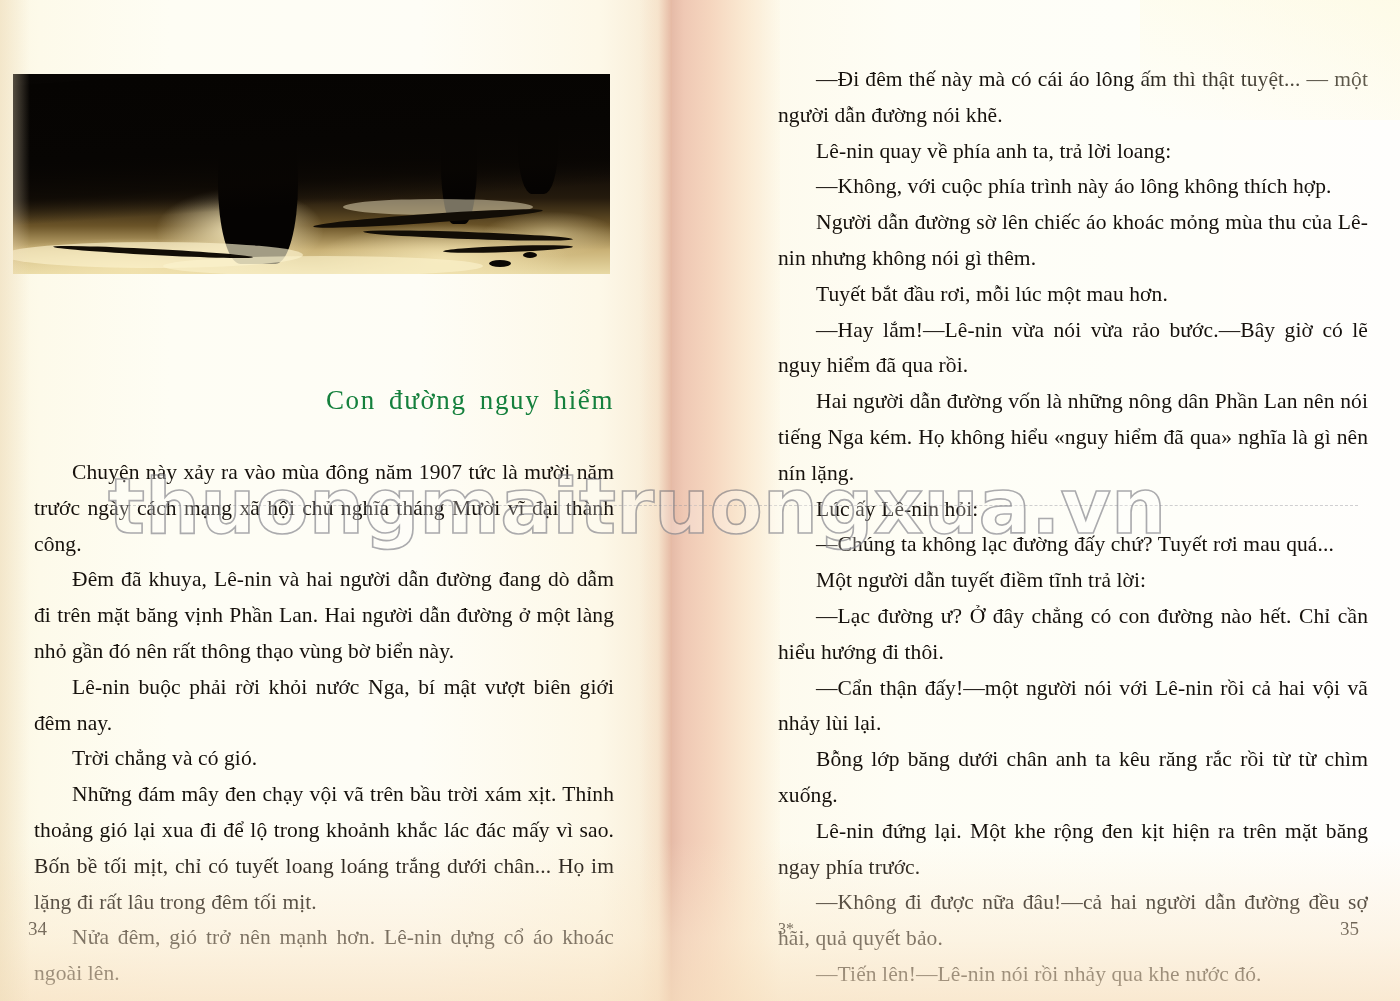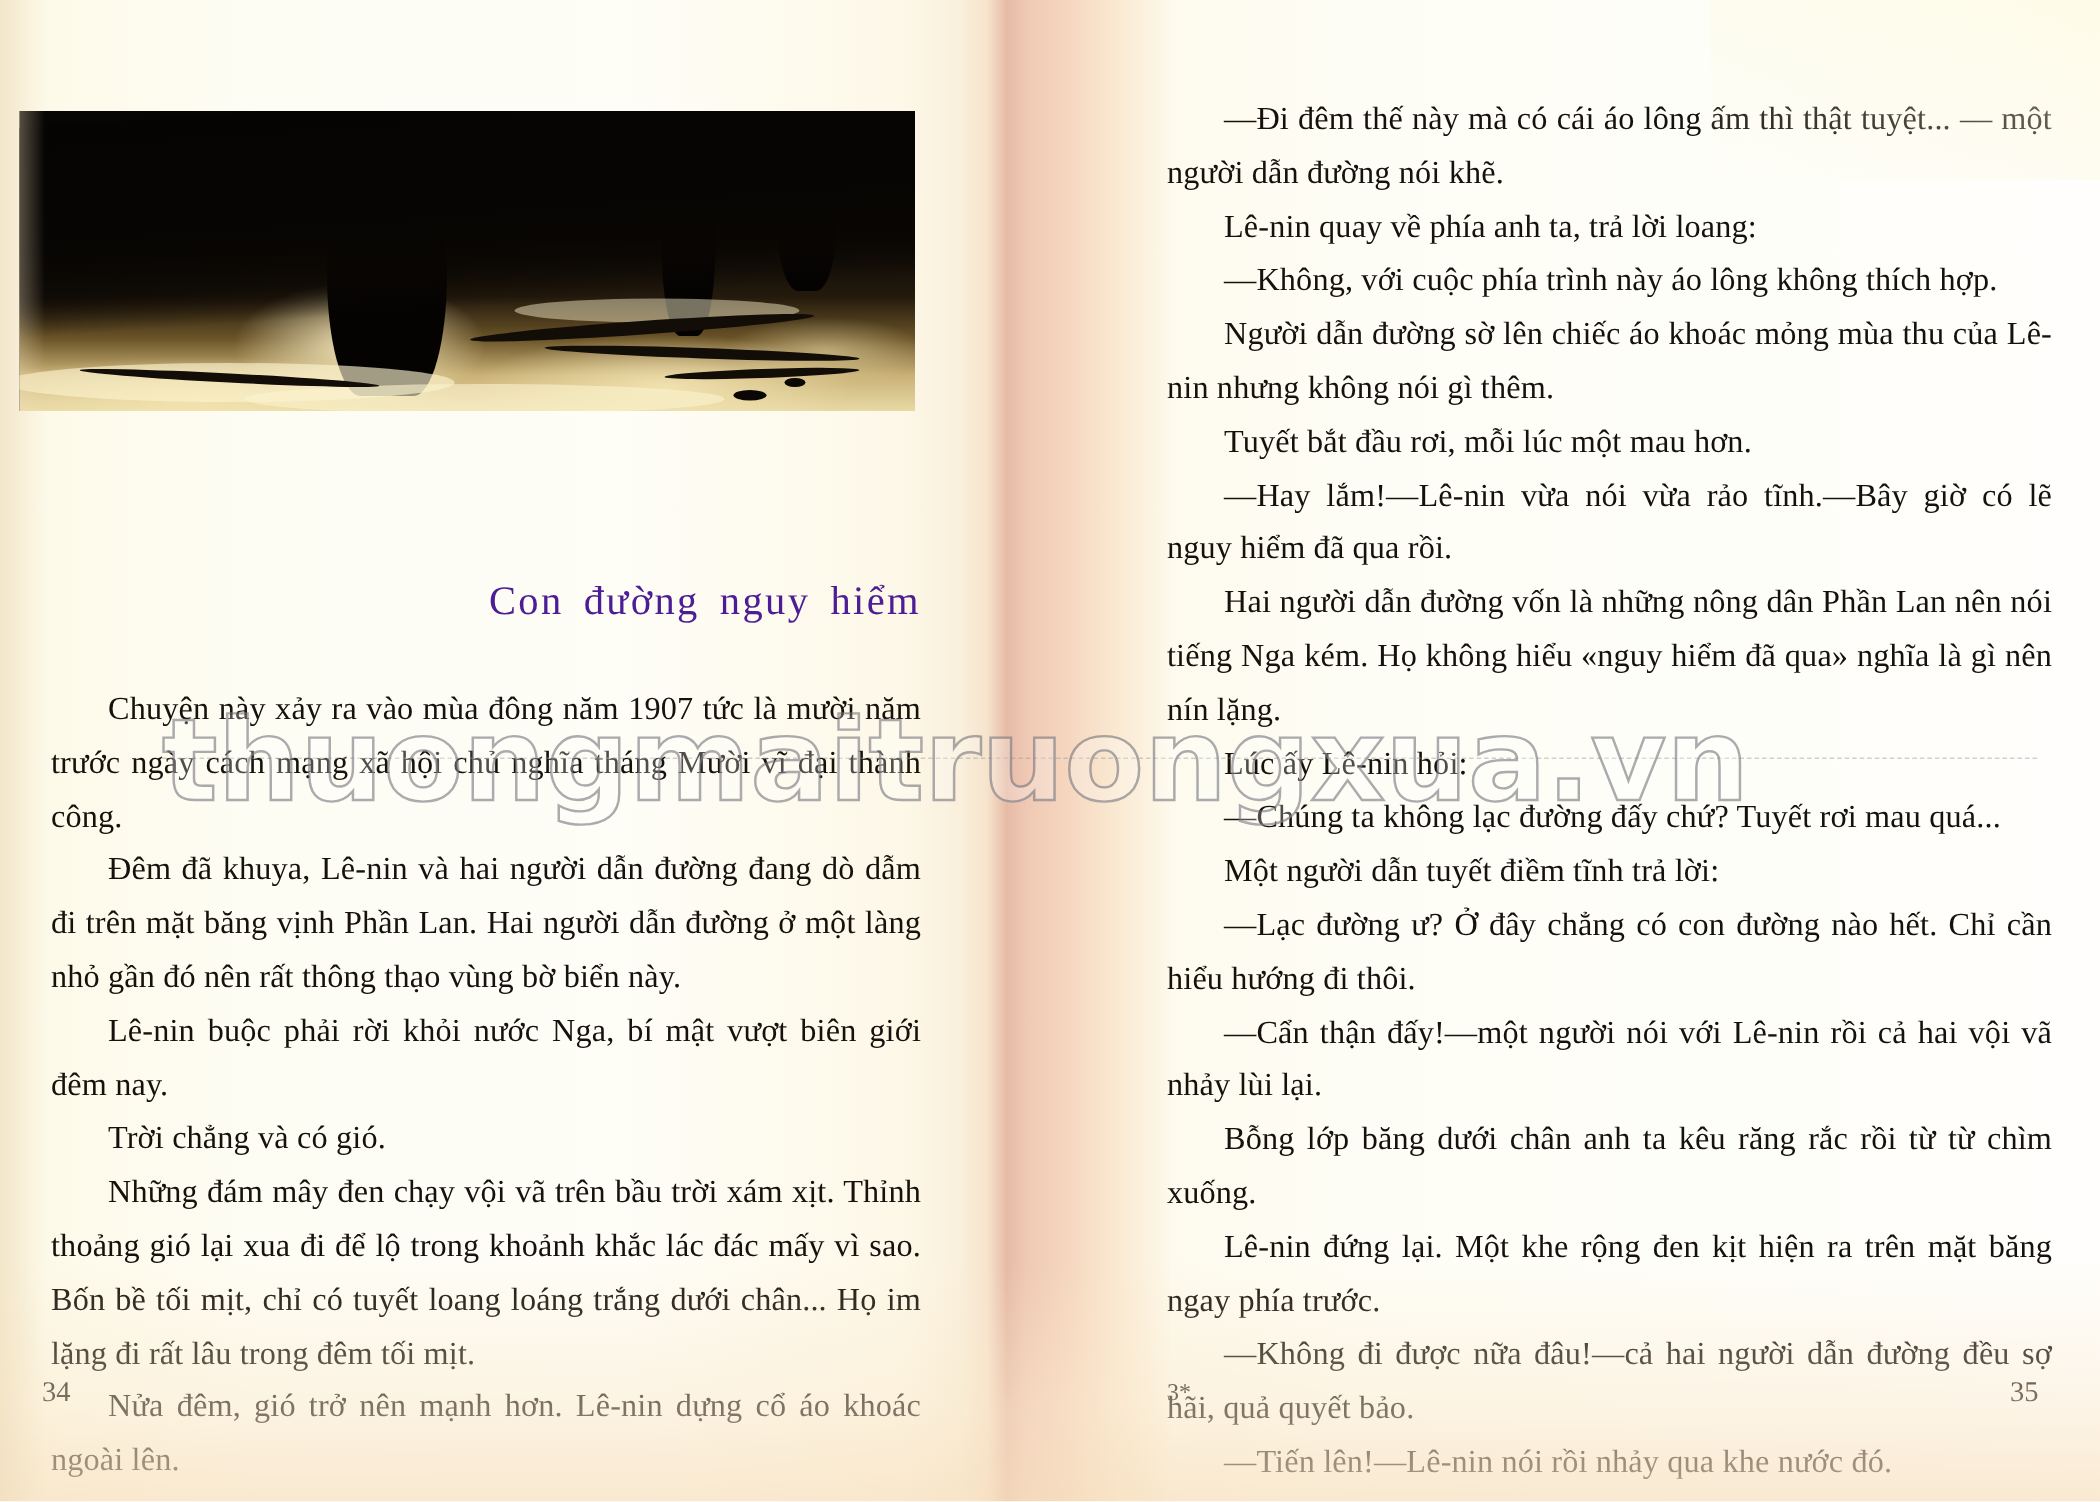--- a/index.html
+++ b/index.html
@@ -140,21 +140,21 @@
     margin: 0;
     text-indent: 38px;
   }
   .chapter-title {
     position: absolute;
     left: 34px;
     top: 385px;
     width: 580px;
     text-align: right;
     font-size: 27px;
-    color: #4c1d95;
+    color: #15803d;
     letter-spacing: 1.6px;
     word-spacing: 5px;
   }
 
   
   .folio {
     position: absolute;
     font-size: 19px;
     color: #1a140e;
   }
@@ -232,21 +232,21 @@
   </div>
 
   <div class="folio folio-left">34</div>
 
   <div class="col col-right">
     <p>—Đi đêm thế này mà có cái áo lông ấm thì thật tuyệt... — một người dẫn đường nói khẽ.</p>
     <p>Lê-nin quay về phía anh ta, trả lời loang:</p>
     <p>—Không, với cuộc phía trình này áo lông không thích hợp.</p>
     <p>Người dẫn đường sờ lên chiếc áo khoác mỏng mùa thu của Lê-nin nhưng không nói gì thêm.</p>
     <p>Tuyết bắt đầu rơi, mỗi lúc một mau hơn.</p>
-    <p>—Hay lắm!—Lê-nin vừa nói vừa rảo tĩnh.—Bây giờ có lẽ nguy hiểm đã qua rồi.</p>
+    <p>—Hay lắm!—Lê-nin vừa nói vừa rảo bước.—Bây giờ có lẽ nguy hiểm đã qua rồi.</p>
     <p>Hai người dẫn đường vốn là những nông dân Phần Lan nên nói tiếng Nga kém. Họ không hiểu «nguy hiểm đã qua» nghĩa là gì nên nín lặng.</p>
     <p>Lúc ấy Lê-nin hỏi:</p>
     <p>—Chúng ta không lạc đường đấy chứ? Tuyết rơi mau quá...</p>
     <p>Một người dẫn tuyết điềm tĩnh trả lời:</p>
     <p>—Lạc đường ư? Ở đây chẳng có con đường nào hết. Chỉ cần hiểu hướng đi thôi.</p>
     <p>—Cẩn thận đấy!—một người nói với Lê-nin rồi cả hai vội vã nhảy lùi lại.</p>
     <p>Bỗng lớp băng dưới chân anh ta kêu răng rắc rồi từ từ chìm xuống.</p>
     <p>Lê-nin đứng lại. Một khe rộng đen kịt hiện ra trên mặt băng ngay phía trước.</p>
     <p>—Không đi được nữa đâu!—cả hai người dẫn đường đều sợ hãi, quả quyết bảo.</p>
     <p>—Tiến lên!—Lê-nin nói rồi nhảy qua khe nước đó.</p>

